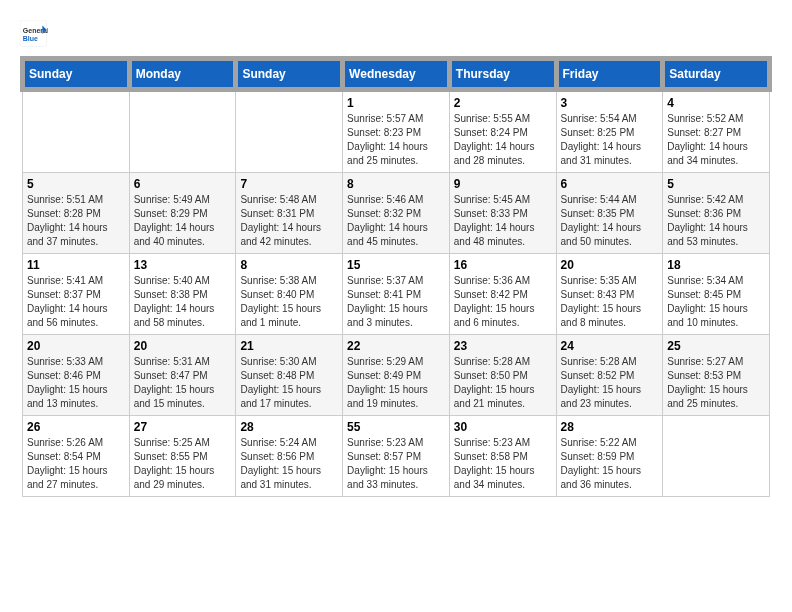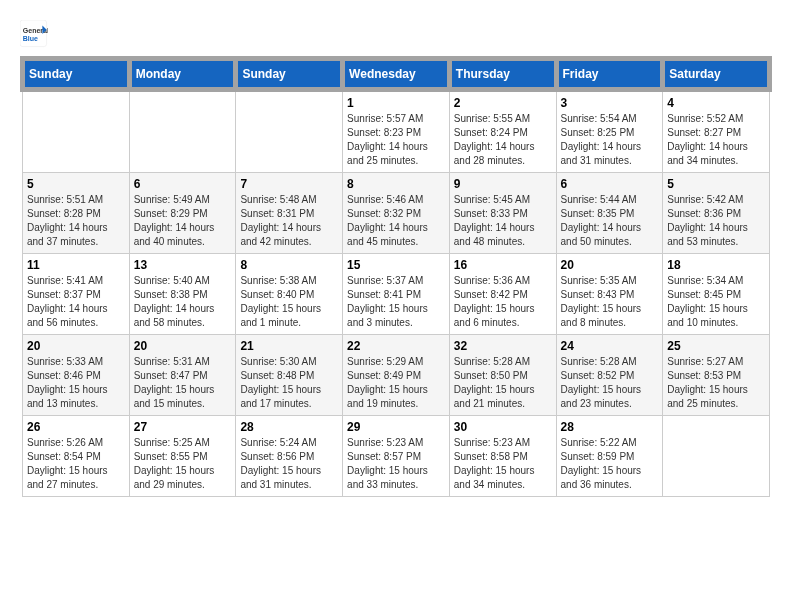--- a/index.html
+++ b/index.html
@@ -204,21 +204,21 @@
         </td>
         <td>
           <span class="day-num">21</span>
           <div class="day-info">Sunrise: 5:30 AM<br>Sunset: 8:48 PM<br>Daylight: 15 hours and 17 minutes.</div>
         </td>
         <td>
           <span class="day-num">22</span>
           <div class="day-info">Sunrise: 5:29 AM<br>Sunset: 8:49 PM<br>Daylight: 15 hours and 19 minutes.</div>
         </td>
         <td>
-          <span class="day-num">32</span>
+          <span class="day-num">23</span>
           <div class="day-info">Sunrise: 5:28 AM<br>Sunset: 8:50 PM<br>Daylight: 15 hours and 21 minutes.</div>
         </td>
         <td>
           <span class="day-num">24</span>
           <div class="day-info">Sunrise: 5:28 AM<br>Sunset: 8:52 PM<br>Daylight: 15 hours and 23 minutes.</div>
         </td>
         <td>
           <span class="day-num">25</span>
           <div class="day-info">Sunrise: 5:27 AM<br>Sunset: 8:53 PM<br>Daylight: 15 hours and 25 minutes.</div>
         </td>
@@ -230,21 +230,21 @@
         </td>
         <td>
           <span class="day-num">27</span>
           <div class="day-info">Sunrise: 5:25 AM<br>Sunset: 8:55 PM<br>Daylight: 15 hours and 29 minutes.</div>
         </td>
         <td>
           <span class="day-num">28</span>
           <div class="day-info">Sunrise: 5:24 AM<br>Sunset: 8:56 PM<br>Daylight: 15 hours and 31 minutes.</div>
         </td>
         <td>
-          <span class="day-num">29</span>
+          <span class="day-num">55</span>
           <div class="day-info">Sunrise: 5:23 AM<br>Sunset: 8:57 PM<br>Daylight: 15 hours and 33 minutes.</div>
         </td>
         <td>
           <span class="day-num">30</span>
           <div class="day-info">Sunrise: 5:23 AM<br>Sunset: 8:58 PM<br>Daylight: 15 hours and 34 minutes.</div>
         </td>
         <td>
           <span class="day-num">28</span>
           <div class="day-info">Sunrise: 5:22 AM<br>Sunset: 8:59 PM<br>Daylight: 15 hours and 36 minutes.</div>
         </td>

